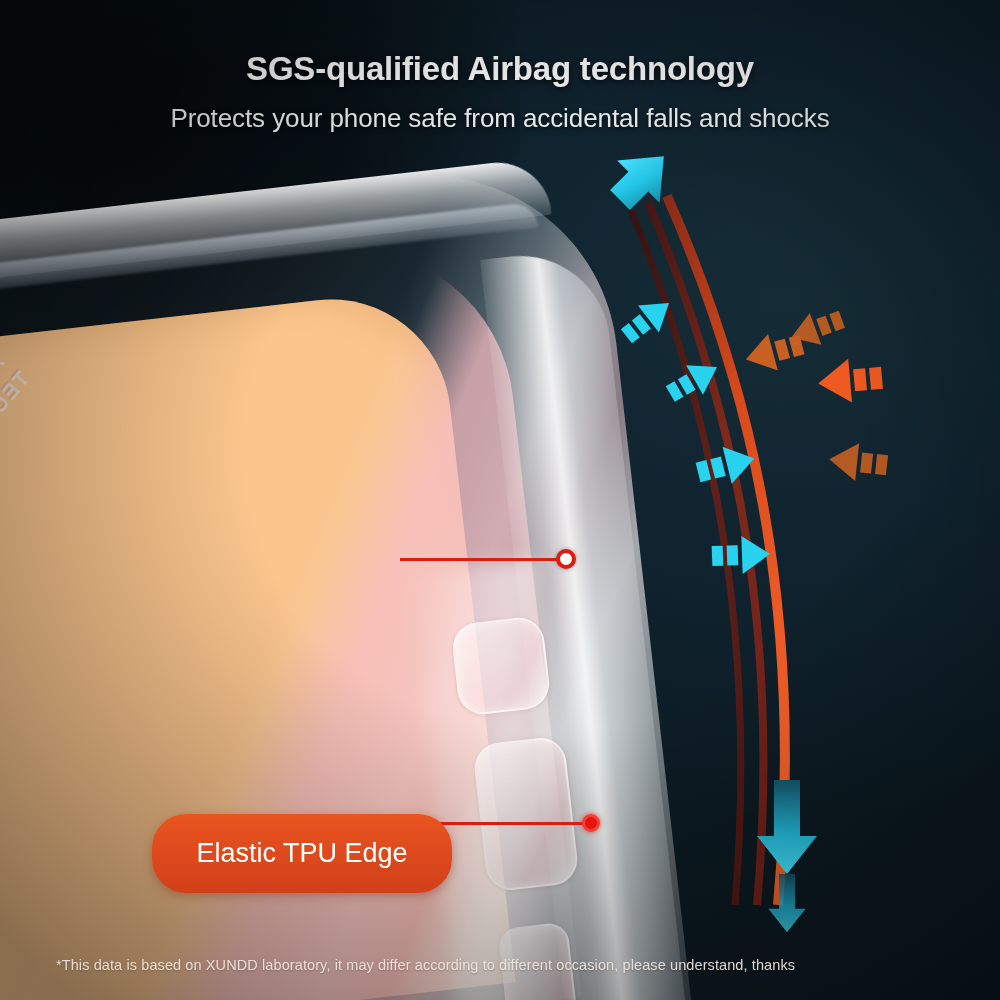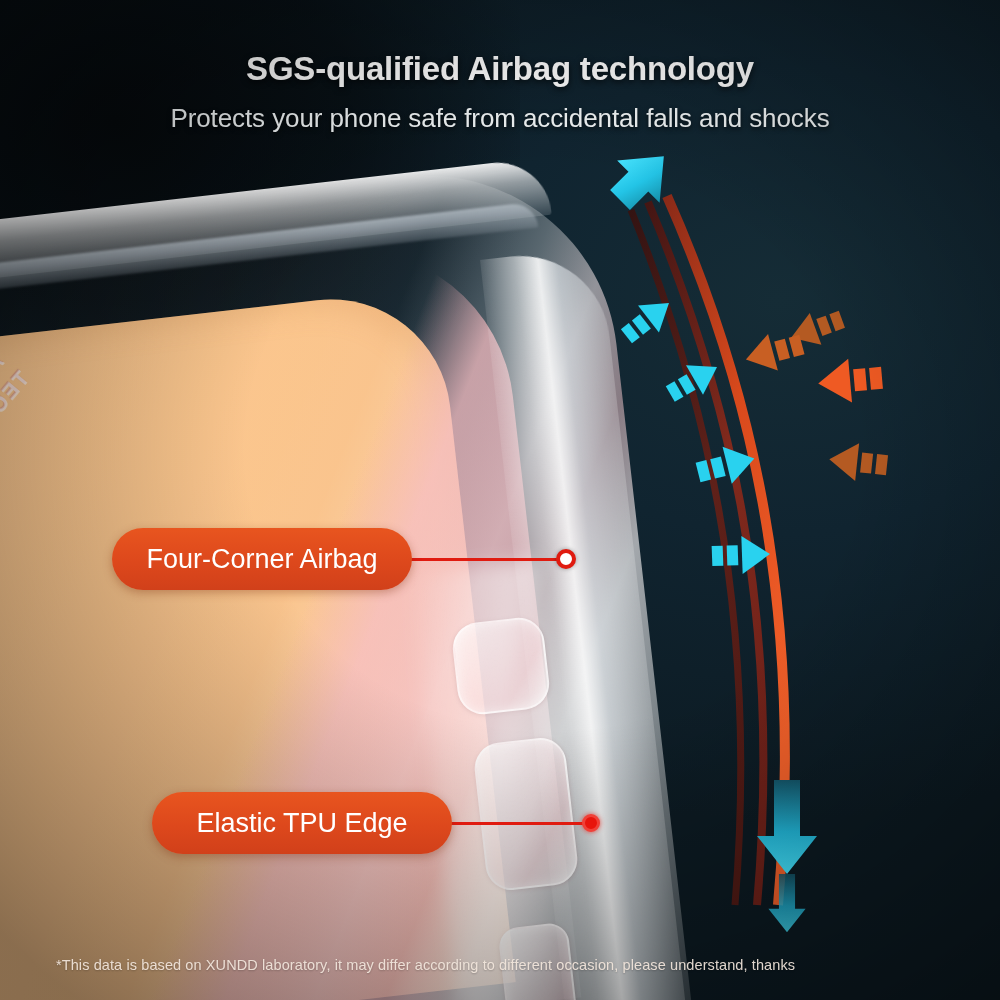--- a/index.html
+++ b/index.html
@@ -159,21 +159,21 @@
     position:absolute;
     background:linear-gradient(180deg,#e8551f 0%,#dd481c 55%,#d1401a 100%);
     color:#fff;
     border-radius:34px;
     font-size:27px;
     display:flex; align-items:center; justify-content:center;
     box-shadow:0 3px 10px rgba(120,40,10,0.35);
     white-space:nowrap;
   }
   #pill-airbag { left:112px; top:528px; width:300px; height:62px; }
-  #pill-tpu    { left:152px; top:792px; width:300px; height:62px; }
+  #pill-tpu    { left:152px; top:814px; width:300px; height:79px; }
 
   .leader {
     position:absolute; height:3px;
     background:#e01b10;
   }
   #leader-airbag { left:400px; top:558px; width:165px; }
   #leader-tpu    { left:440px; top:822px; width:150px; }
 
   .dot-ring {
     position:absolute; width:20px; height:20px; border-radius:50%;
@@ -319,21 +319,20 @@
     </g>
     <g transform="translate(787,905) scale(0.62)">
       <path d="M-13,-50 L13,-50 L13,6 L30,6 L0,44 L-30,6 L-13,6 Z" fill="url(#cyGradV)" opacity="0.85"></path>
     </g>
   </svg>
 
   <div class="bg-vignette"></div>
 
   <div class="leader" id="leader-airbag"></div>
   <div class="dot-ring" id="dot-airbag"></div>
-  <div class="pill" id="pill-airbag">Four-Corner Airbag</div>
 
   <div class="leader" id="leader-tpu"></div>
   <div class="dot-solid" id="dot-tpu"></div>
   <div class="pill" id="pill-tpu">Elastic TPU Edge</div>
 
   <div class="disclaimer">*This data is based on XUNDD laboratory, it may differ according to different occasion, please understand, thanks</div>
 
 </div>
 
 </body></html>

